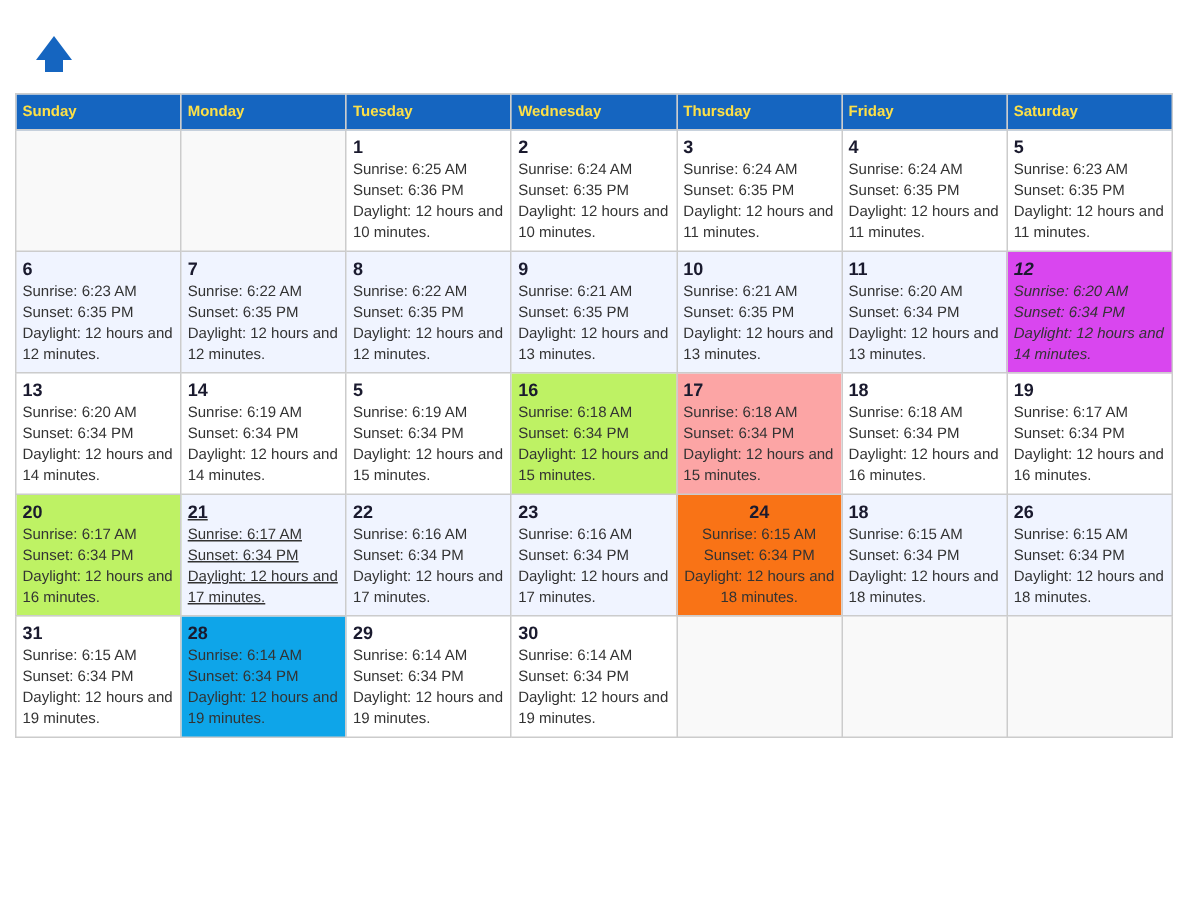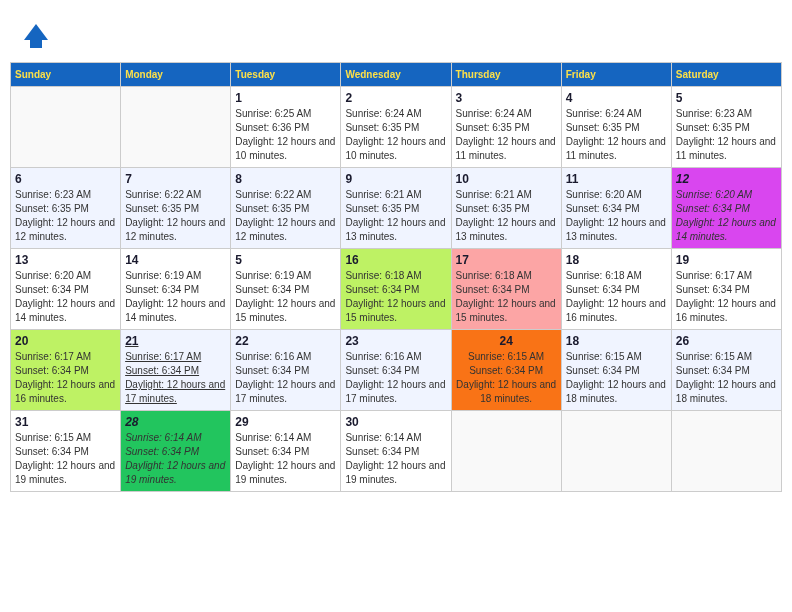--- a/index.html
+++ b/index.html
@@ -297,21 +297,21 @@
 Daylight: 12 hours and 18 minutes.</div>
         </td>
       </tr>
       <tr>
         <td style="background: rgb(255, 255, 255);">
           <div class="day-number">31</div>
           <div class="cell-info" style="white-space: pre-line;">Sunrise: 6:15 AM
 Sunset: 6:34 PM
 Daylight: 12 hours and 19 minutes.</div>
         </td>
-        <td style="background: #22c55e; font-style: italic;">
+        <td style="background: #0ea5e9;">
           <div class="day-number">28</div>
           <div class="cell-info" style="white-space: pre-line;">Sunrise: 6:14 AM
 Sunset: 6:34 PM
 Daylight: 12 hours and 19 minutes.</div>
         </td>
         <td style="background: rgb(255, 255, 255);">
           <div class="day-number">29</div>
           <div class="cell-info" style="white-space: pre-line;">Sunrise: 6:14 AM
 Sunset: 6:34 PM
 Daylight: 12 hours and 19 minutes.</div>

